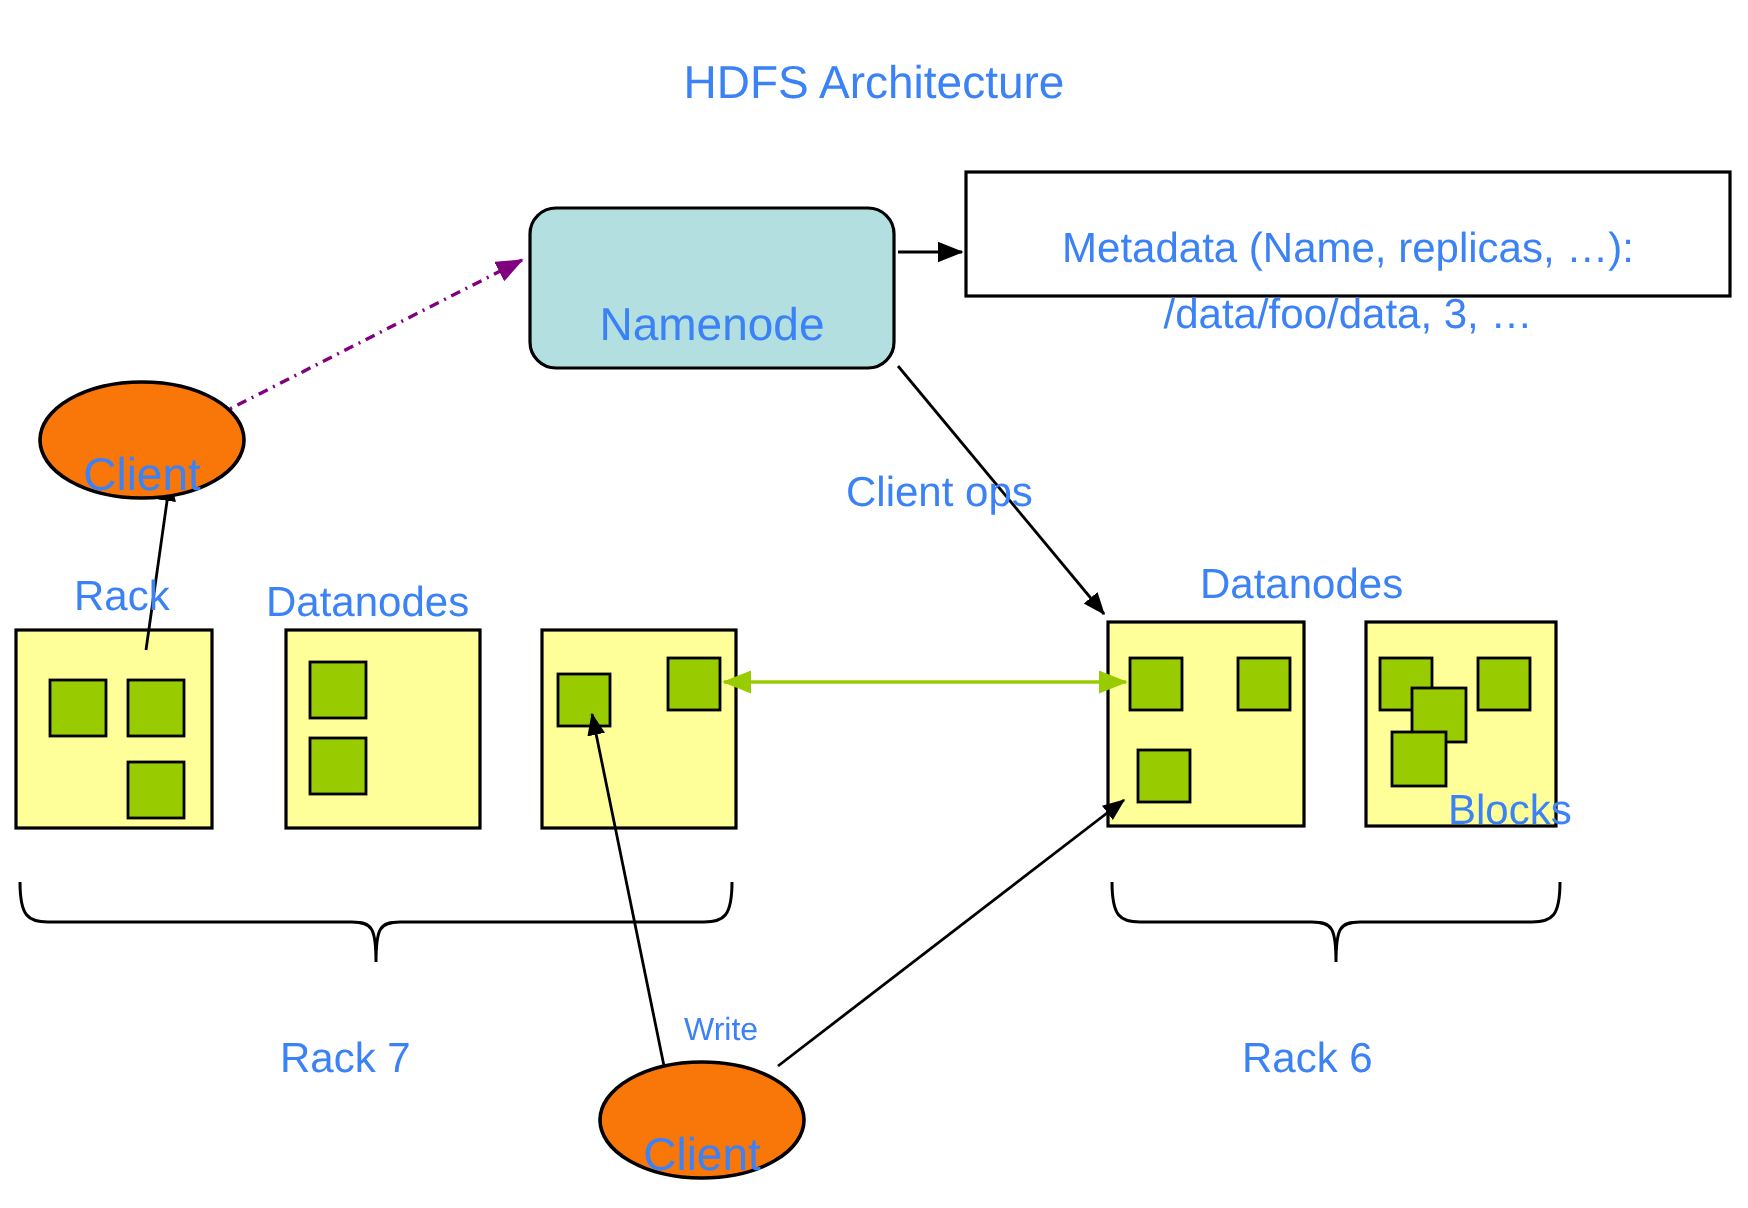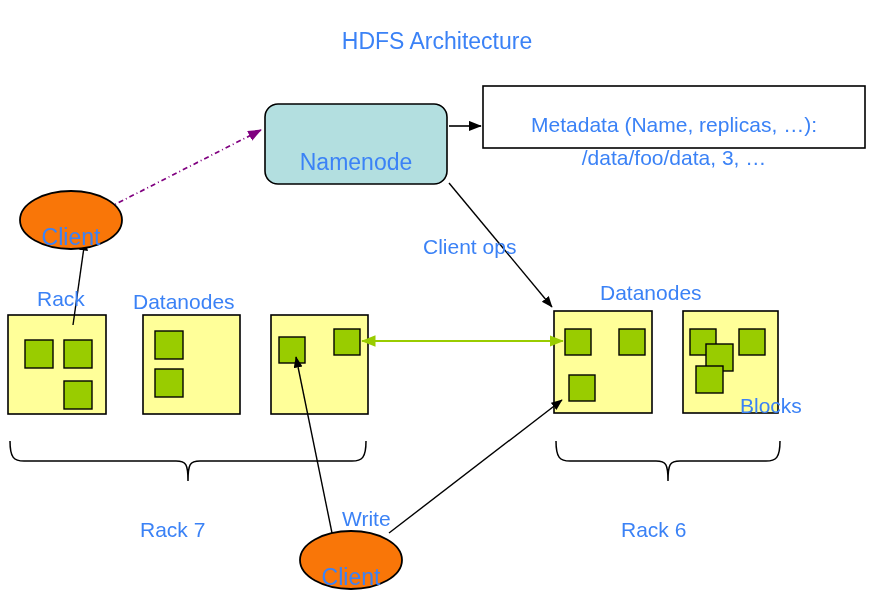--- a/index.html
+++ b/index.html
@@ -84,39 +84,39 @@
     font-size: 23px;
   }
   #read-label {
     left: 37px;
     top: 268px;
     font-size: 21px;
   }
   #write-label {
     left: 342px;
     top: 488px;
-    font-size: 21px;
+    font-size: 16px;
   }
   #datanodes-left-label {
     left: 133px;
     top: 271px;
     font-size: 21px;
   }
   #datanodes-right-label {
     left: 600px;
     top: 262px;
     font-size: 21px;
   }
   #replication-label {
     left: 394px;
     top: 348px;
     font-size: 21px;
   }
   #blocks-label {
-    left: 740px;
+    left: 724px;
     top: 375px;
     font-size: 21px;
   }
   #rack1-label {
     left: 140px;
     top: 499px;
     font-size: 21px;
   }
   #rack2-label {
     left: 621px;

